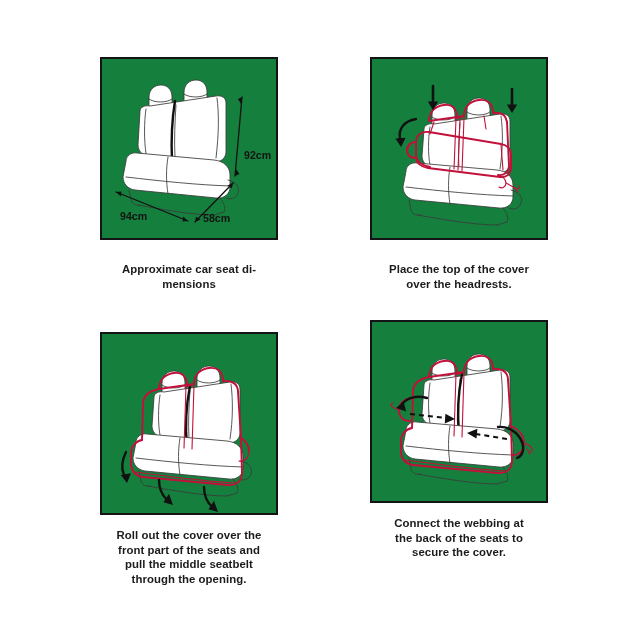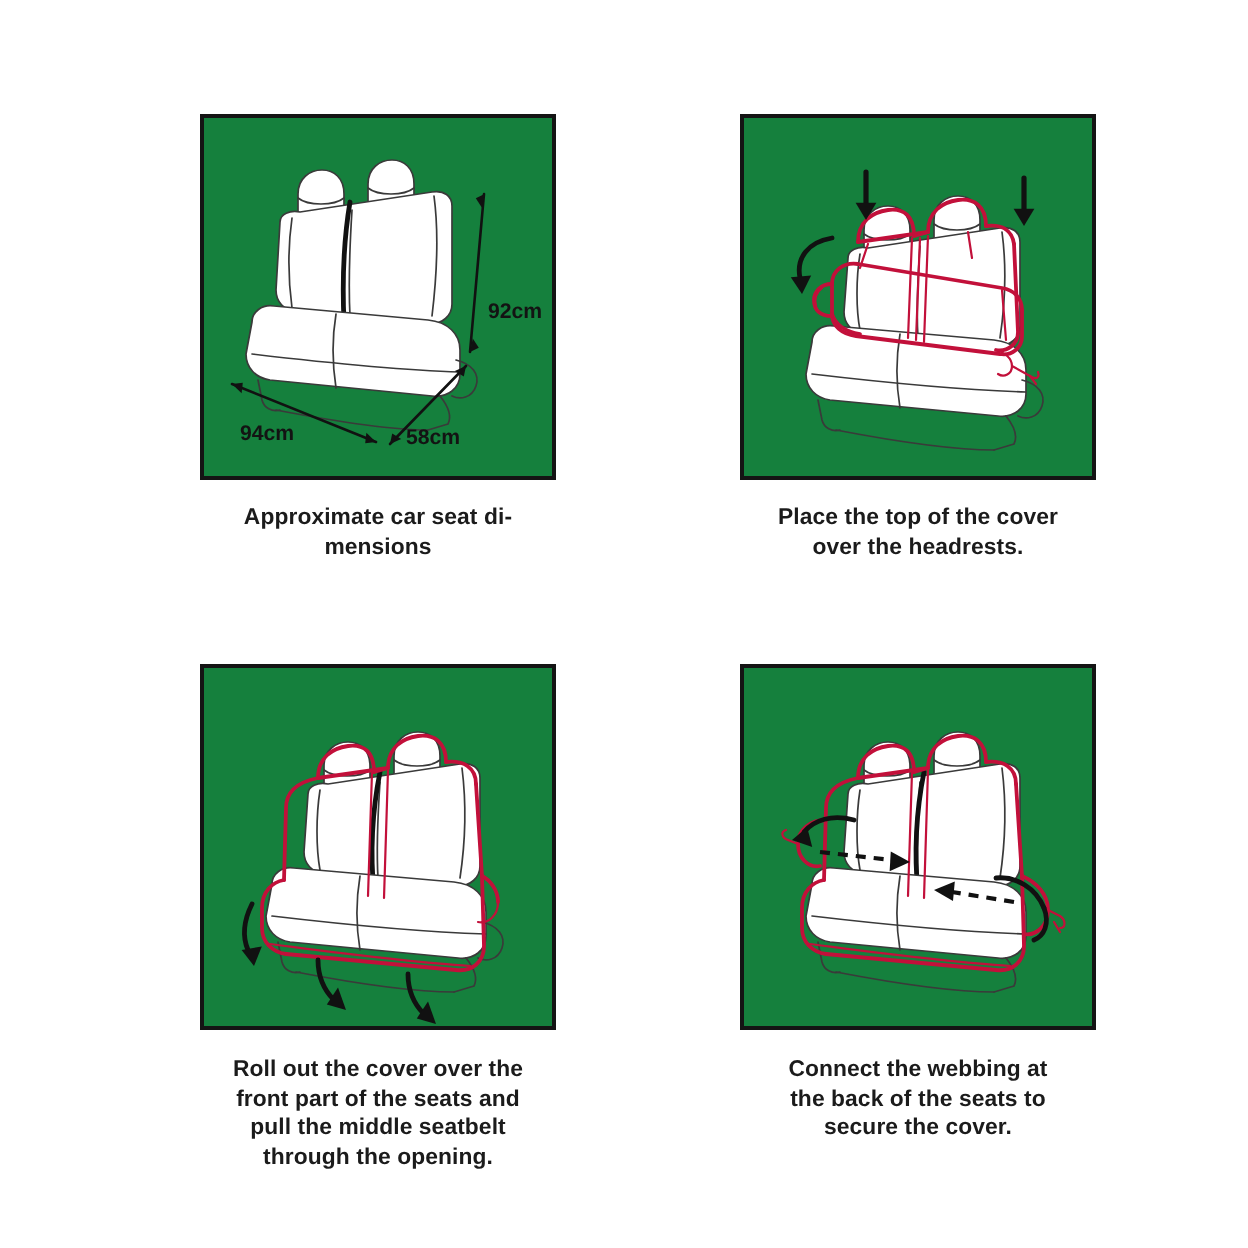--- a/index.html
+++ b/index.html
@@ -24,39 +24,39 @@
     height: 624px;
   }
 
   .step {
     position: absolute;
     width: 266px;
   }
   #step-1 { left: 56px;  top: 57px; }
   #step-2 { left: 326px; top: 57px; }
   #step-3 { left: 56px;  top: 332px; }
-  #step-4 { left: 326px; top: 332px; }
+  #step-4 { left: 326px; top: 320px; }
 
   .panel-frame {
     position: relative;
     margin: 0 auto;
     width: 174px;
     height: 179px;
     border: 2.5px solid #141414;
     background: #15803d;
     box-sizing: content-box;
   }
   .panel-frame svg {
     display: block;
     width: 100%;
     height: 100%;
   }
 
   .caption {
-    margin-top: 12px;
+    margin-top: 22px;
     text-align: center;
     font-size: 11.4px;
     line-height: 14.6px;
     font-weight: 600;
     color: #1b1b1b;
     letter-spacing: 0.05px;
     white-space: pre-line;
   }
   #step-3 .caption, #step-4 .caption { margin-top: 13px; }
 

